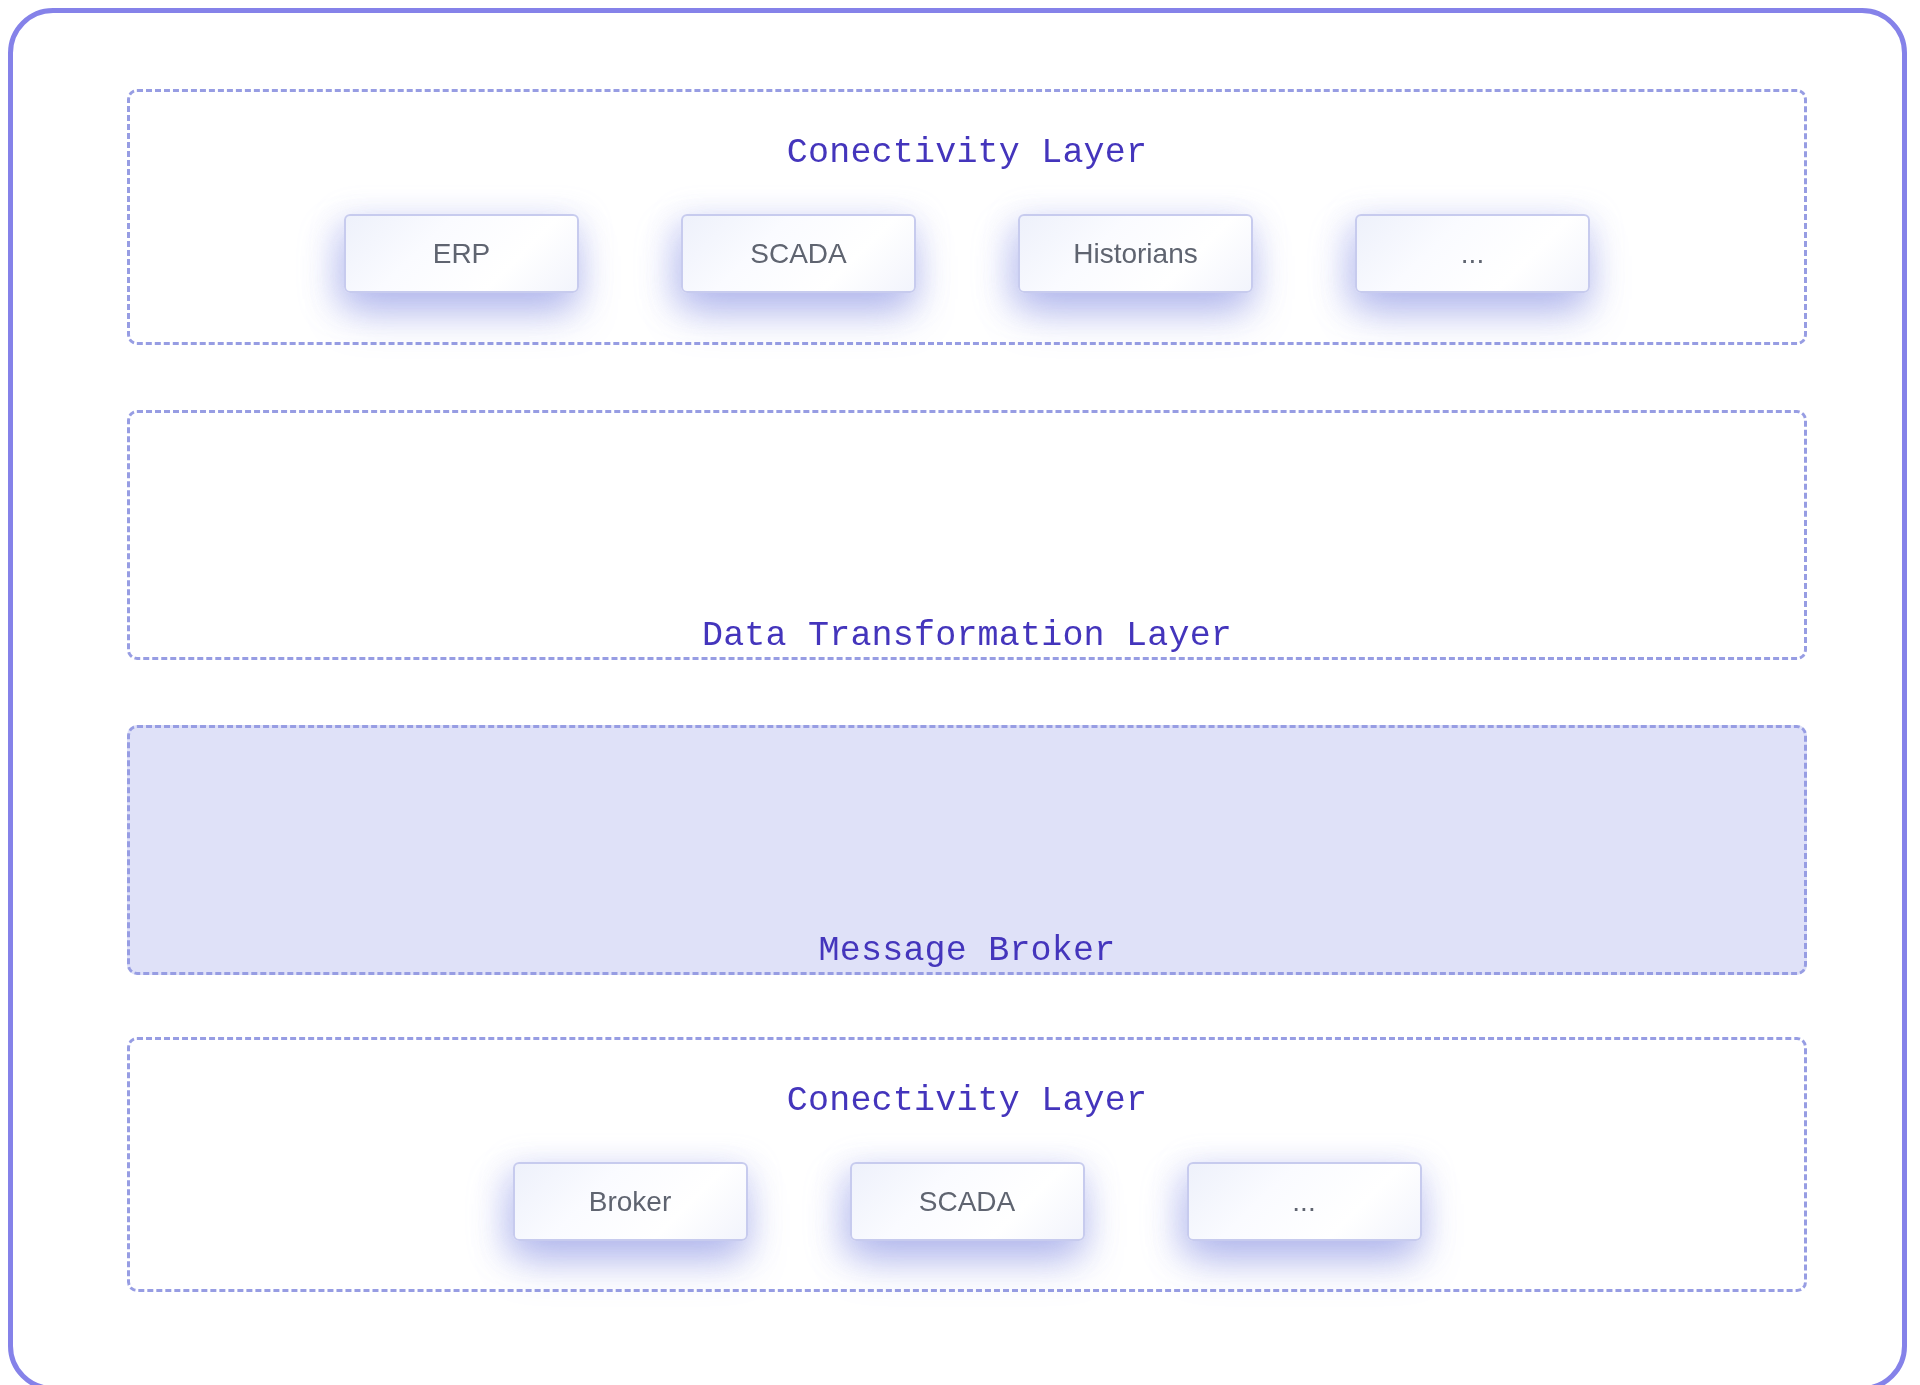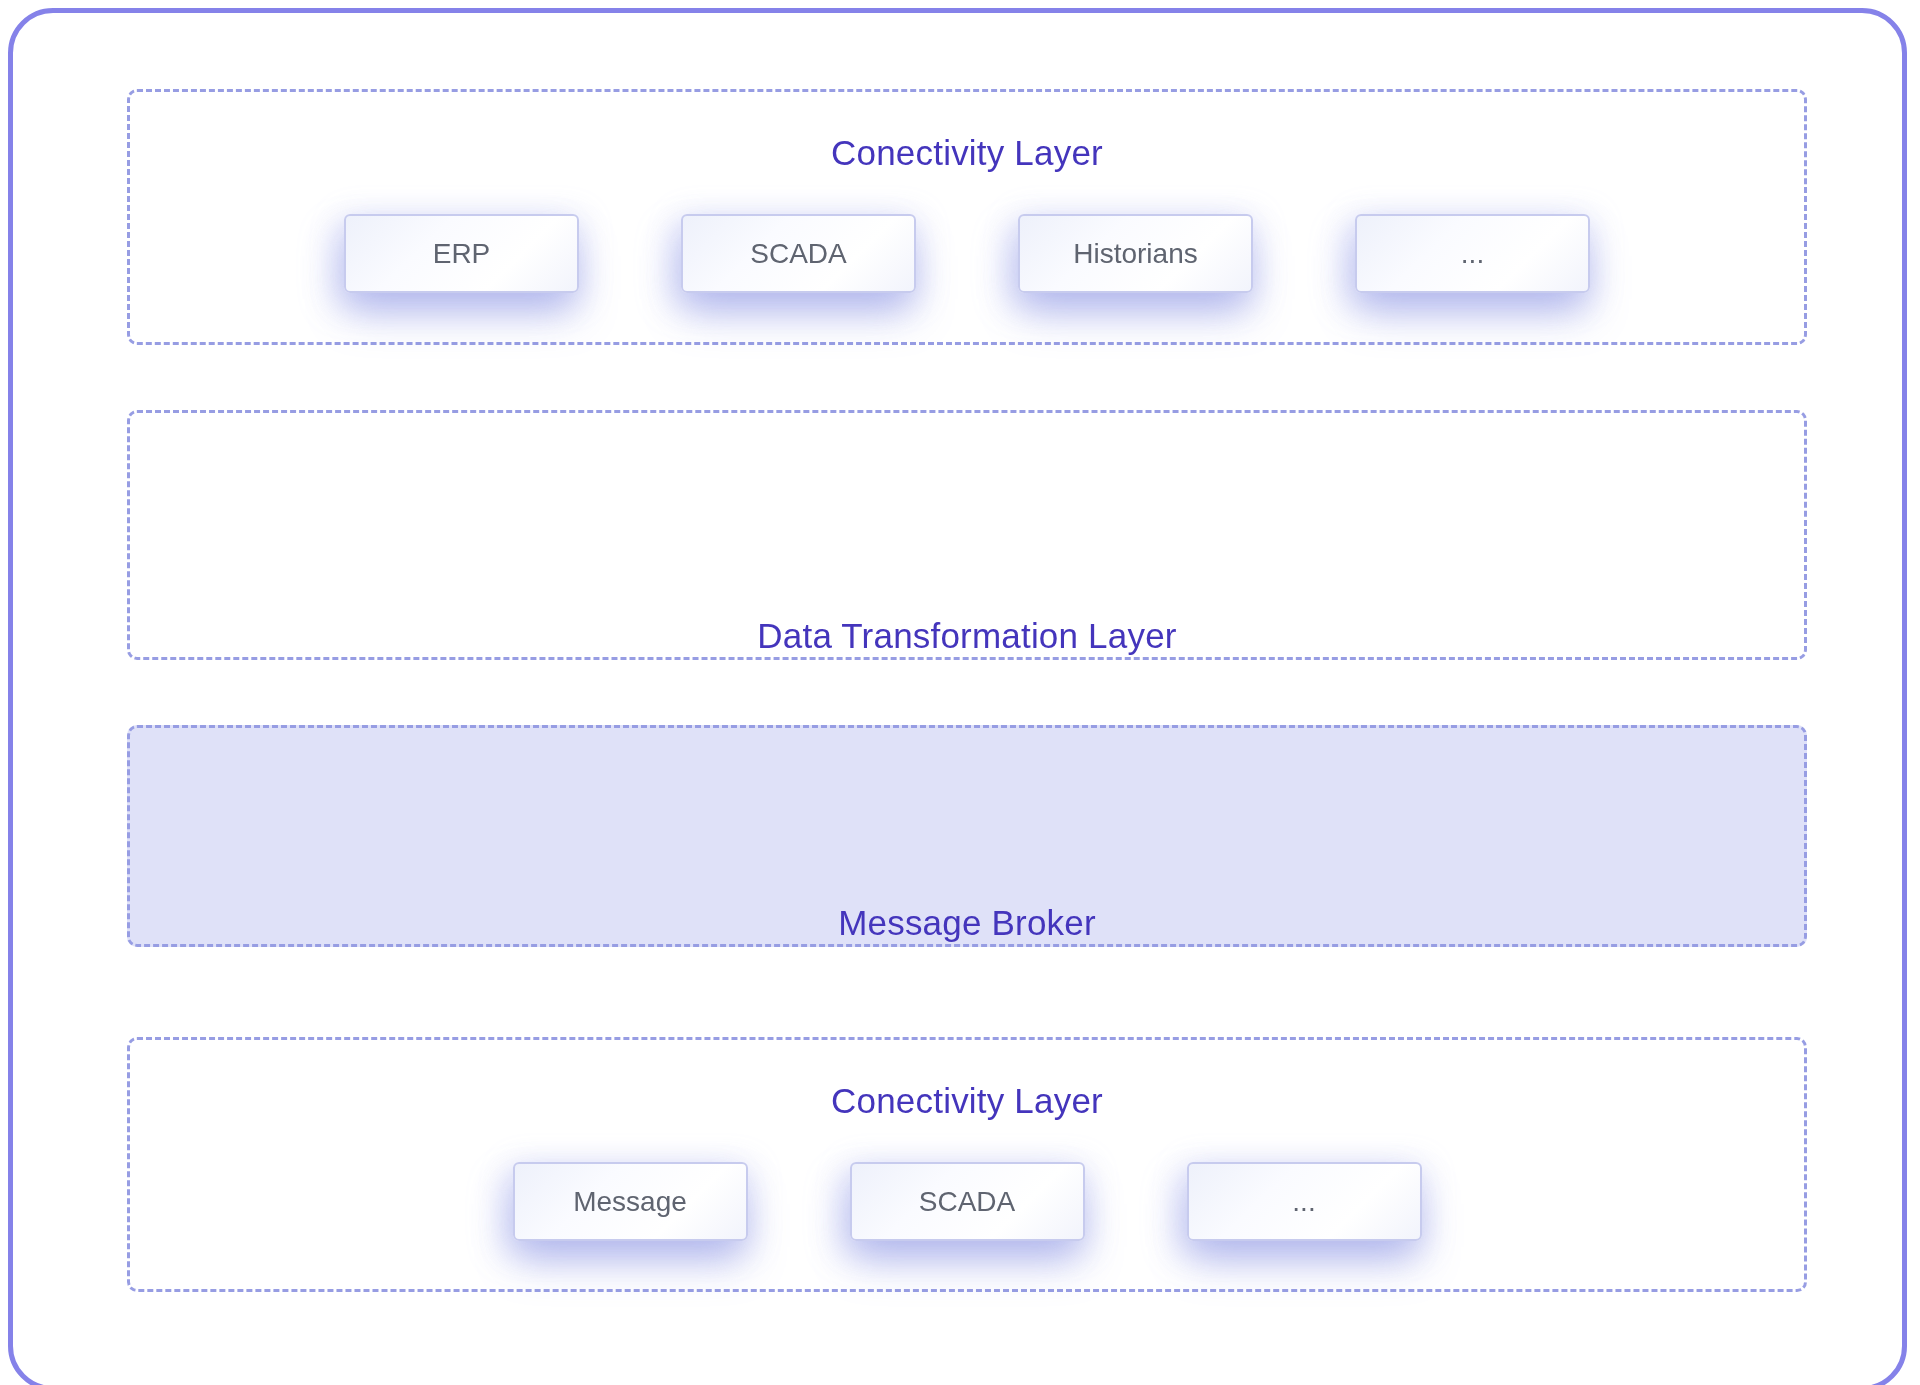--- a/index.html
+++ b/index.html
@@ -36,20 +36,21 @@
     display: flex;
     flex-direction: column;
     align-items: center;
   }
   .layer-title {
     font-size: 35px;
     font-weight: 500;
     color: #4435bc;
     letter-spacing: 0.2px;
     line-height: 42px;
+    font-family: Liberation Mono, monospace;
   }
   .layer-top-aligned .layer-title {
     margin-top: 40px;
   }
   .layer-centered {
     justify-content: flex-end;
   }
   .chip-row {
     margin-top: 40px;
     display: flex;
@@ -68,21 +69,21 @@
     justify-content: center;
     font-size: 28px;
     color: #5f6470;
     box-shadow:
       0 24px 42px -4px rgba(130, 140, 225, 0.45),
       0 6px 30px 4px rgba(160, 170, 238, 0.28),
       -14px 14px 34px rgba(165, 175, 240, 0.22);
   }
   #layer-connectivity-top { top: 89px;  height: 256px; }
   #layer-data-transformation { top: 410px; height: 250px; }
-  #layer-message-broker { top: 725px; height: 222px; background: #dfe1f8; }
+  #layer-message-broker { top: 725px; height: 250px; background: #dfe1f8; }
   #layer-connectivity-bottom { top: 1037px; height: 255px; }
 </style>
 </head>
 <body>
 
 <div class="canvas">
   <div class="outer-frame"></div>
 
   <div class="layer layer-top-aligned" id="layer-connectivity-top">
     <div class="layer-title">Conectivity Layer</div>
@@ -98,18 +99,18 @@
     <div class="layer-title">Data Transformation Layer</div>
   </div>
 
   <div class="layer layer-centered" id="layer-message-broker">
     <div class="layer-title">Message Broker</div>
   </div>
 
   <div class="layer layer-top-aligned" id="layer-connectivity-bottom">
     <div class="layer-title">Conectivity Layer</div>
     <div class="chip-row">
-      <div class="chip">Message</div>
+      <div class="chip">Broker</div>
       <div class="chip">SCADA</div>
       <div class="chip">...</div>
     </div>
   </div>
 </div>
 
 </body></html>

